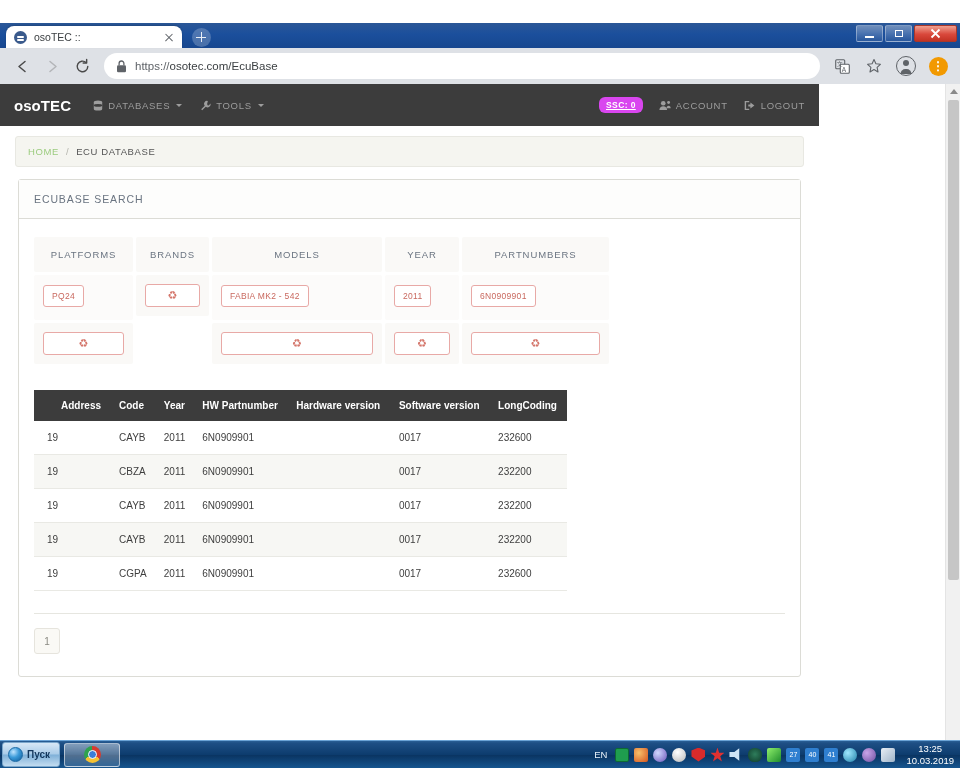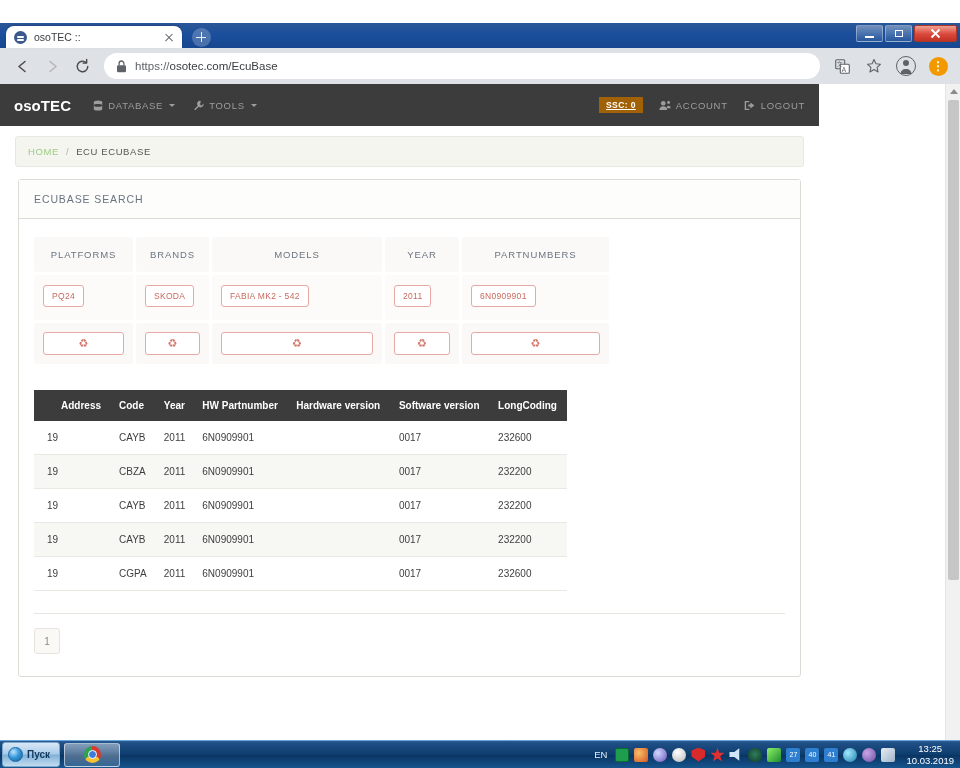--- a/index.html
+++ b/index.html
@@ -170,22 +170,22 @@
     color:#9d9d9d; font-size:9.5px; letter-spacing:.7px;
     display:flex; align-items:center; gap:5px; cursor:pointer;
     white-space:nowrap;
   }
   .nav-link .caret {
     width:0;height:0;border-left:3.2px solid transparent;border-right:3.2px solid transparent;
     border-top:3.6px solid #9d9d9d; margin-left:1px;
   }
   .nav-right { margin-left:auto; display:flex; align-items:center; gap:16px; }
   .ssc-badge {
-    background:#a16207; color:#fff; font-size:8.5px; font-weight:bold;
-    padding:3px 7px; border-radius:0; letter-spacing:.4px;
+    background:#d946ef; color:#fff; font-size:8.5px; font-weight:bold;
+    padding:3px 7px; border-radius:6px; letter-spacing:.4px;
     text-decoration:underline; text-underline-offset:1px;
     cursor:pointer;
   }
   .icon-svg { display:block; }
 
   
   .crumb-wrap { padding:10px 15px 0; }
   .breadcrumb {
     background:#f5f5f0; border:1px solid #e8e8e2; border-radius:3px;
     padding:9px 12px; font-size:9.5px; letter-spacing:.6px; color:#555;
@@ -420,21 +420,21 @@
         <div class="brand">
           <span class="thin">oso</span><b>TEC</b>
         </div>
         <div class="nav-links">
           <div class="nav-link">
             <svg class="icon-svg" width="10" height="11" viewBox="0 0 10 11">
               <ellipse cx="5" cy="2" rx="4.2" ry="1.6" fill="#9d9d9d"></ellipse>
               <path d="M0.8 2 V9 a4.2 1.6 0 0 0 8.4 0 V2" fill="#9d9d9d"></path>
               <ellipse cx="5" cy="5.4" rx="4.2" ry="1.3" fill="#3c3c3c"></ellipse>
             </svg>
-            <span>DATABASE</span>
+            <span>DATABASES</span>
             <i class="caret"></i>
           </div>
           <div class="nav-link">
             <svg class="icon-svg" width="11" height="11" viewBox="0 0 12 12">
               <path d="M8.6 1.1 a3.2 3.2 0 0 0-3.4 5.1 L1.3 10.1 l1.1 1.1 3.9-3.9 a3.2 3.2 0 0 0 5.1-3.4 L9.6 5.9 8.1 5.6 7.8 4.1 Z" fill="#9d9d9d"></path>
             </svg>
             <span>TOOLS</span>
             <i class="caret"></i>
           </div>
         </div>
@@ -456,21 +456,21 @@
             </svg>
             <span>LOGOUT</span>
           </div>
         </div>
       </div>
 
       <div class="crumb-wrap">
         <div class="breadcrumb">
           <a>HOME</a>
           <span class="sep">/</span>
-          <span>ECU ECUBASE</span>
+          <span>ECU DATABASE</span>
         </div>
       </div>
 
       <div class="panel-wrap">
         <div class="panel">
           <div class="panel-head">ECUBASE SEARCH</div>
           <div class="panel-body">
 
 
             <div class="filters">
@@ -480,23 +480,20 @@
                 <div class="fvals">
                   <span class="chip">PQ24</span>
                 </div>
                 <div class="freset">
                   <span class="reset-btn">♻</span>
                 </div>
               </div>
 
               <div class="fcol" style="width:73px">
                 <div class="fhead">BRANDS</div>
-                <div class="fvals">
-                  <span class="chip">SKODA</span>
-                </div>
                 <div class="freset">
                   <span class="reset-btn">♻</span>
                 </div>
               </div>
 
               <div class="fcol" style="width:170px">
                 <div class="fhead">MODELS</div>
                 <div class="fvals">
                   <span class="chip">FABIA MK2 - 542</span>
                 </div>

